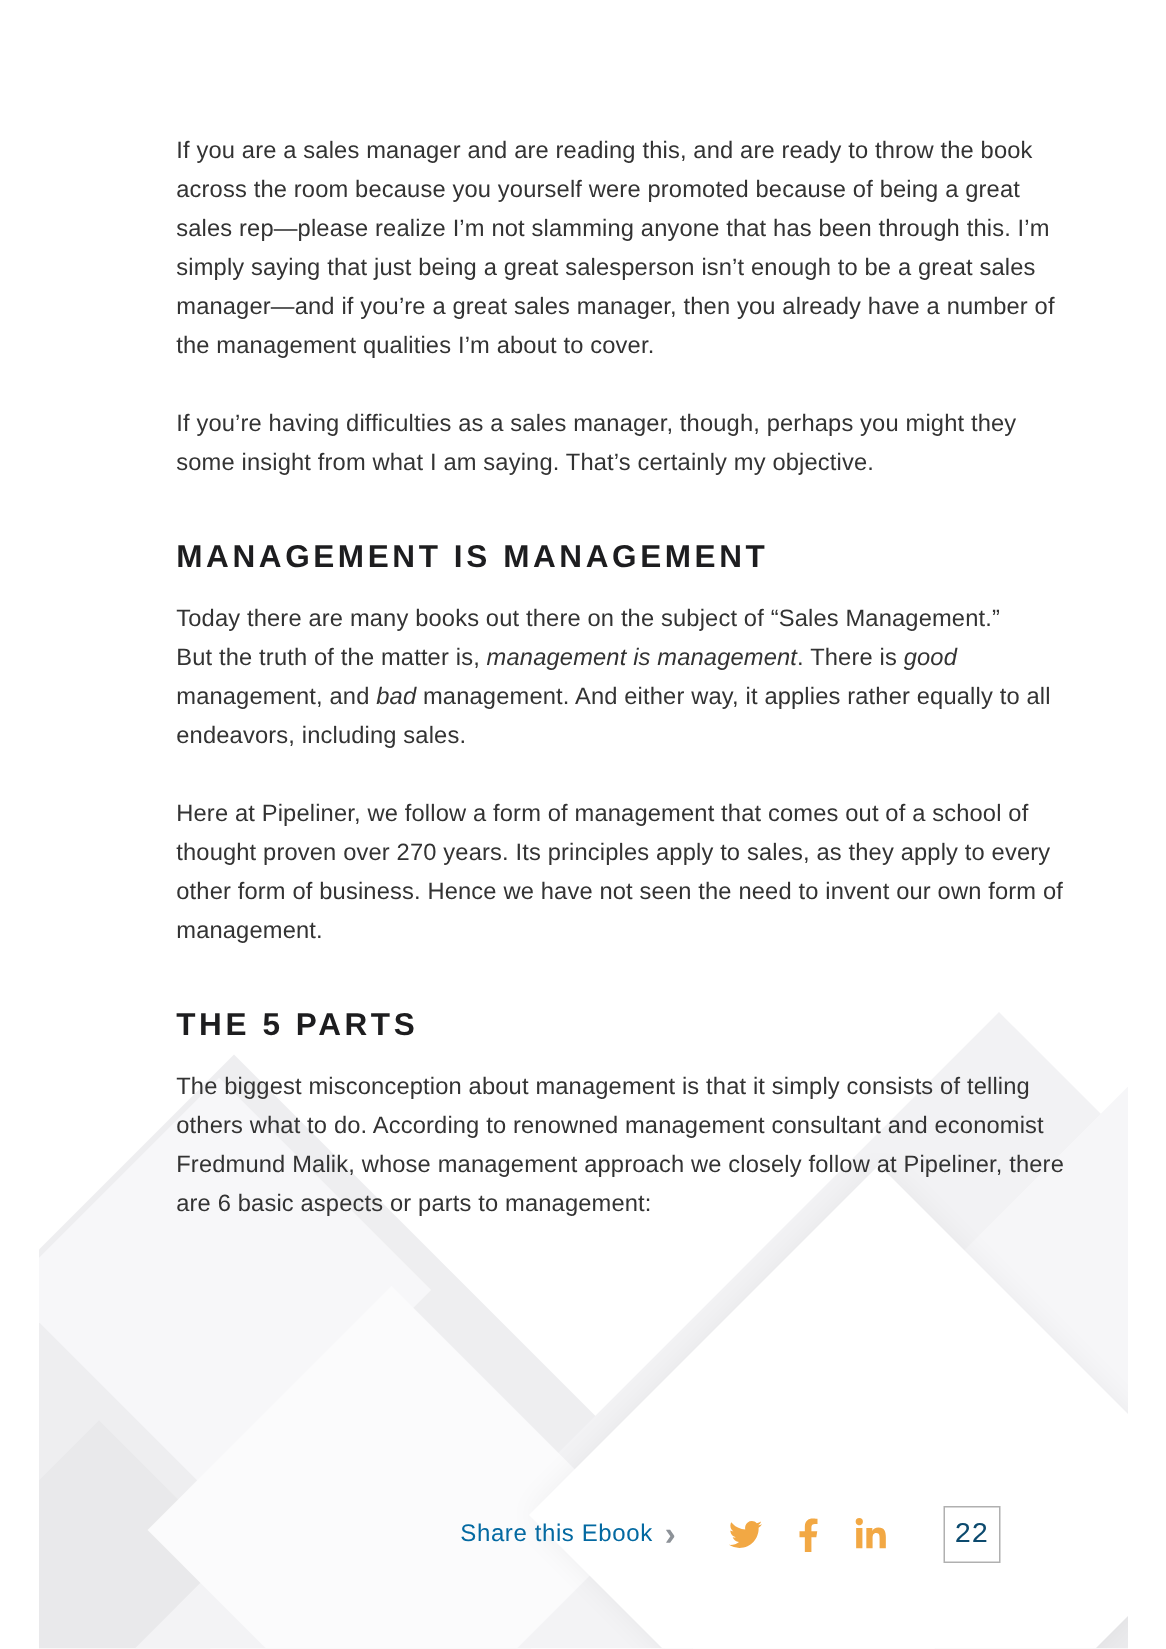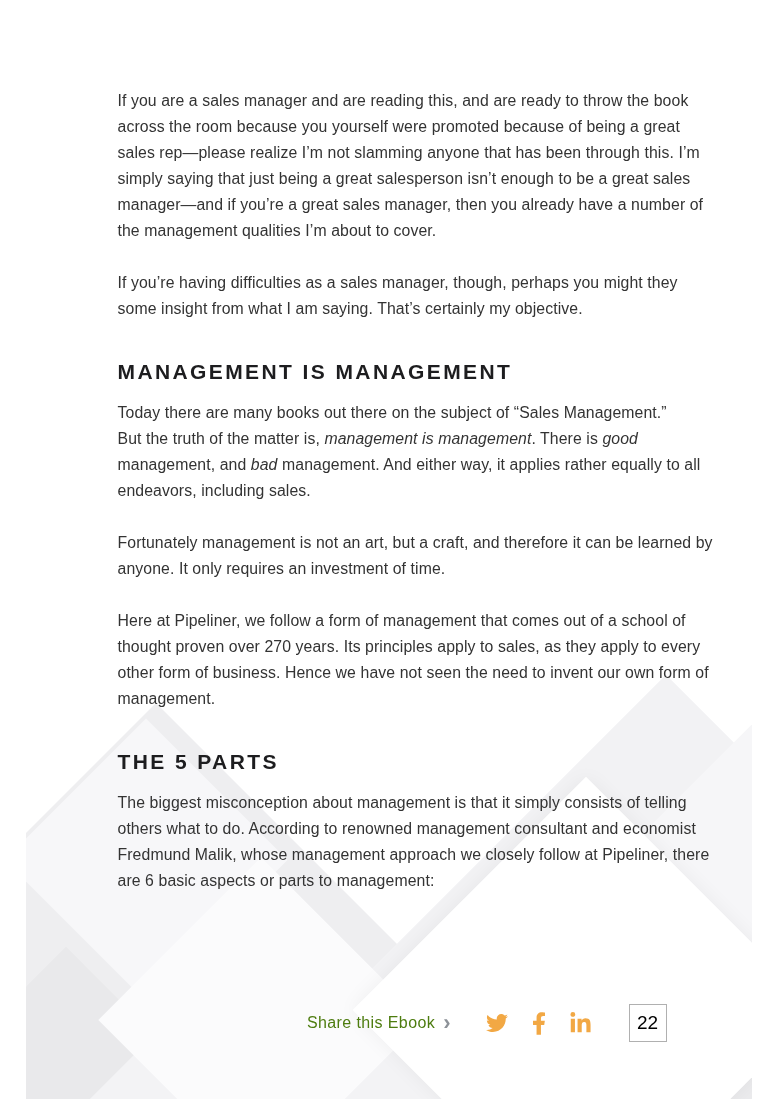--- a/index.html
+++ b/index.html
@@ -56,21 +56,21 @@
   .footer {
     position: absolute;
     right: 85px;
     bottom: 57px;
     display: flex;
     align-items: center;
     z-index: 2;
   }
   .share-label {
     font-size: 16px;
-    color: #4d7c0f;
+    color: #0369a1;
     letter-spacing: 0.4px;
     white-space: nowrap;
   }
   .share-chevron {
     font-size: 22px;
     line-height: 16px;
     color: #8d9298;
     margin-left: 8px;
     font-weight: 700;
   }
@@ -87,23 +87,23 @@
   .social-btn svg { display: block; }
   .page-number-box {
     width: 38px;
     height: 38px;
     margin-left: 34px;
     border: 1px solid #b0b0b0;
     background: rgba(255,255,255,0.85);
     display: flex;
     align-items: center;
     justify-content: center;
-    font-family: Liberation Sans, sans-serif;
+    font-family: Liberation Mono, monospace;
     font-size: 19px;
-    color: #000000;
+    color: #0c4a6e;
   }
 </style>
 </head>
 <body>
 
 <div class="page">
 
   <div class="bg-pattern">
     <div class="diamond d1"></div>
     <div class="diamond d3"></div>
@@ -119,21 +119,20 @@
   <div class="content">
 
     <p>If you are a sales manager and are reading this, and are ready to throw the book across the room because you yourself were promoted because of being a great sales rep—please realize I’m not slamming anyone that has been through this. I’m simply saying that just being a great salesperson isn’t enough to be a great sales manager—and if you’re a great sales manager, then you already have a number of the management qualities I’m about to cover.</p>
 
     <p>If you’re having difficulties as a sales manager, though, perhaps you might they some insight from what I am saying. That’s certainly my objective.</p>
 
     <h2 class="section-heading">MANAGEMENT IS MANAGEMENT</h2>
 
     <p><span>Today there are many books out there on the subject of “Sales Management.”</span><br><span>But the truth of the matter is, </span><span class="italic">management is management</span><span>. There is </span><span class="italic">good</span><span> management, and </span><span class="italic">bad</span><span> management. And either way, it applies rather equally to all endeavors, including sales.</span></p>
 
-    <p>Fortunately management is not an art, but a craft, and therefore it can be learned by anyone.  It only requires an investment of time.</p>
 
     <p>Here at Pipeliner, we follow a form of management that comes out of a school of thought proven over 270 years. Its principles apply to sales, as they apply to every other form of business. Hence we have not seen the need to invent our own form of management.</p>
 
     <h2 class="section-heading">THE 5 PARTS</h2>
 
     <p>The biggest misconception about management is that it simply consists of telling others what to do. According to renowned management consultant and economist Fredmund Malik, whose management approach we closely follow at Pipeliner, there are 6 basic aspects or parts to management:</p>
 
   </div>
 
   <div class="footer">

